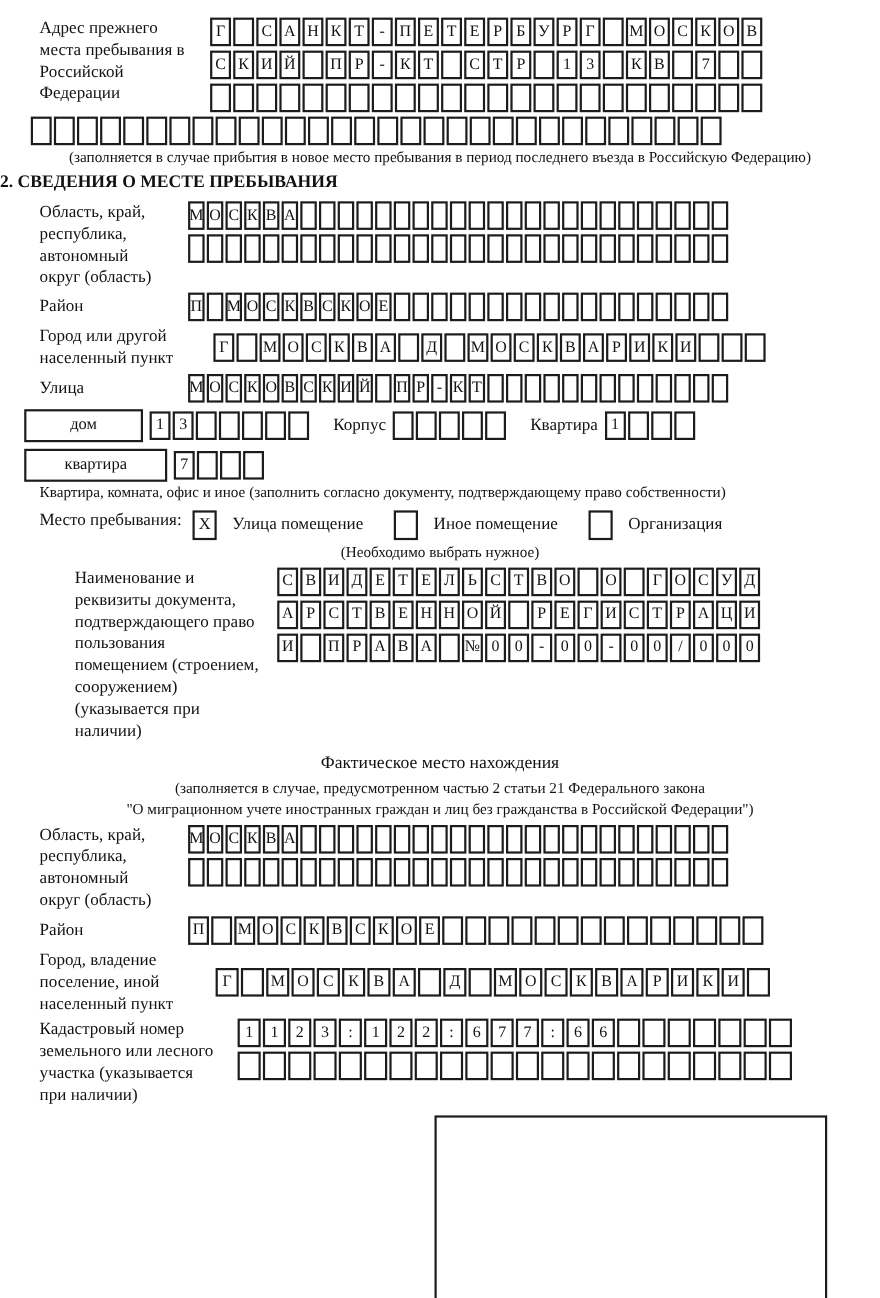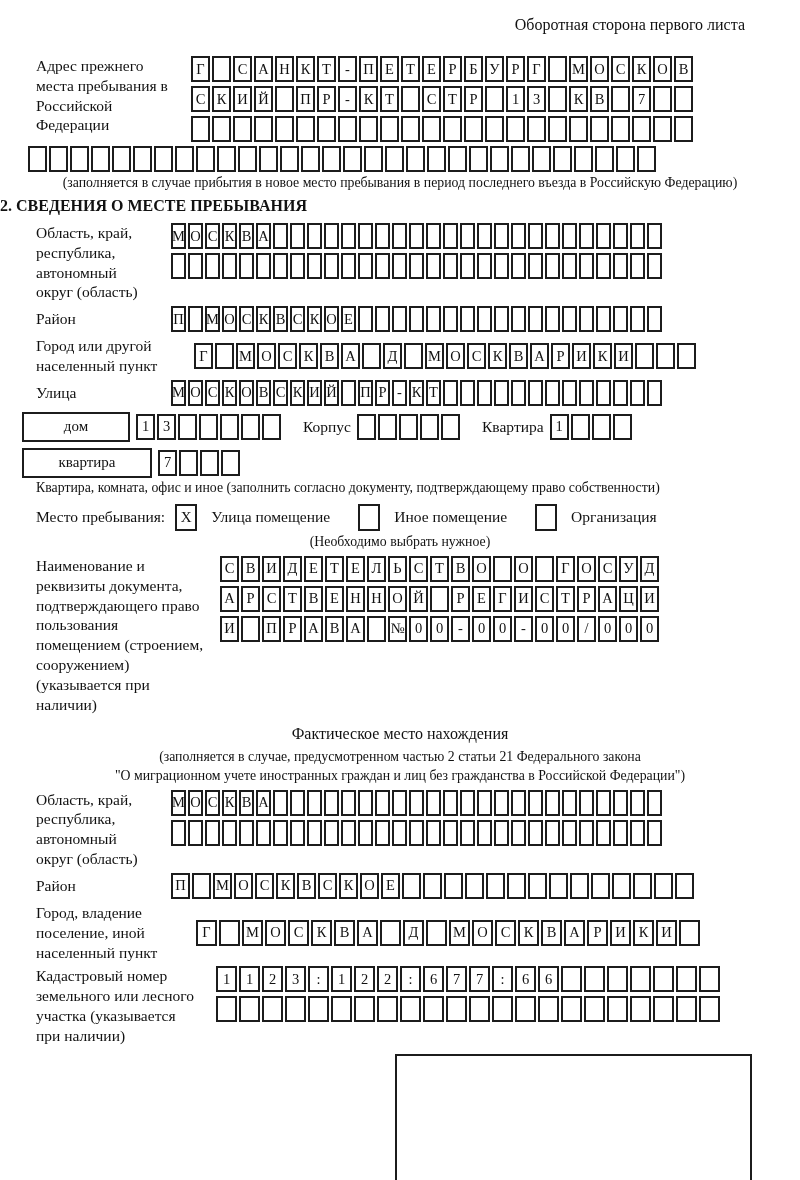--- a/index.html
+++ b/index.html
@@ -8,21 +8,21 @@
     width: 800px; height: 1180px; margin: 0 auto; background: #fff;
     font-family: "Liberation Serif", "DejaVu Serif", serif;
     color: #111; position: relative; padding-top: 16px; overflow: hidden;
   }
   .corner-label { text-align: right; padding-right: 55px; font-size: 16px; margin-bottom: 22px; }
 
   .field-group { display: flex; align-items: center; margin-bottom: 4px; gap: 16px; }
   .field-group.top { align-items: flex-start; }
   .label { font-size: 15.5px; line-height: 1.28; padding-left: 36px; flex: none; }
   .w175 { width: 175px; } .w155 { width: 155px; } .w178 { width: 178px; }
-  .w248 { width: 204px; } .w200 { width: 200px; } .w180 { width: 180px; }
+  .w248 { width: 204px; margin-left: 32px; } .w200 { width: 200px; } .w180 { width: 180px; }
 
   .rows > .cells { margin-bottom: 4px; }
   .rows > .cells:last-child { margin-bottom: 0; }
 
   .cells { display: flex; gap: 2px; }
   .cell {
     width: 19px; height: 26px; border: 2px solid #1c1c1c; flex: none;
     display: flex; align-items: center; justify-content: center;
     font-size: 14.5px; background: #fff;
   }
@@ -33,36 +33,35 @@
   .note-left { font-size: 13.8px; padding-left: 36px; margin: 2px 0 6px 0; }
   .sec-title { text-align: left; font-weight: bold; font-size: 16px; margin: 6px 0 8px 0; }
 
   .inline-row { display: flex; align-items: center; padding-left: 22px; margin: 6px 0 2px 0; }
   .wide-box { border: 2px solid #1c1c1c; height: 30px; display:flex; align-items:center; justify-content:center; font-size: 15px; flex:none; }
   .dom-box { width: 108px; }
   .kv-box { width: 130px; }
   .inline-label { font-size: 15.5px; margin: 0 6px 0 22px; }
   .gapL { margin-left: 6px; }
 
-  .stay-row { display: flex; align-items: center; padding-left: 36px; margin: 8px 0 2px 0; font-size: 15.5px; }
+  .stay-row { display: flex; align-items: flex-start; padding-left: 36px; margin: 8px 0 2px 0; font-size: 15.5px; }
   .checkbox { width: 22px; height: 27px; border: 2px solid #1c1c1c; flex:none; display:flex; align-items:center; justify-content:center; font-size: 15px; margin: 0 14px 0 10px; }
   .stay-opt { display: flex; align-items: center; }
   .opt-label { margin-right: 18px; }
 
   .heading2 { text-align:center; font-weight: normal; font-size: 16px; margin: 10px 0 6px 0; }
 
   .stamp-wrap { margin-top: 8px; }
   .stamp-box { margin-left: 395px; width: 357px; height: 174px; border: 2px solid #1c1c1c; background:#fff; }
 </style>
 </head>
 <body>
 
 <div class="page">
 
-  <div class="corner-label">Оборотная сторона первого листа</div>
 
   <div class="field-group top">
     <div class="label w175">Адрес прежнего места пребывания в Российской Федерации</div>
     <div class="rows">
       <div class="cells">
           <span class="cell">Г</span>
           <span class="cell"></span>
           <span class="cell">С</span>
           <span class="cell">А</span>
           <span class="cell">Н</span>

